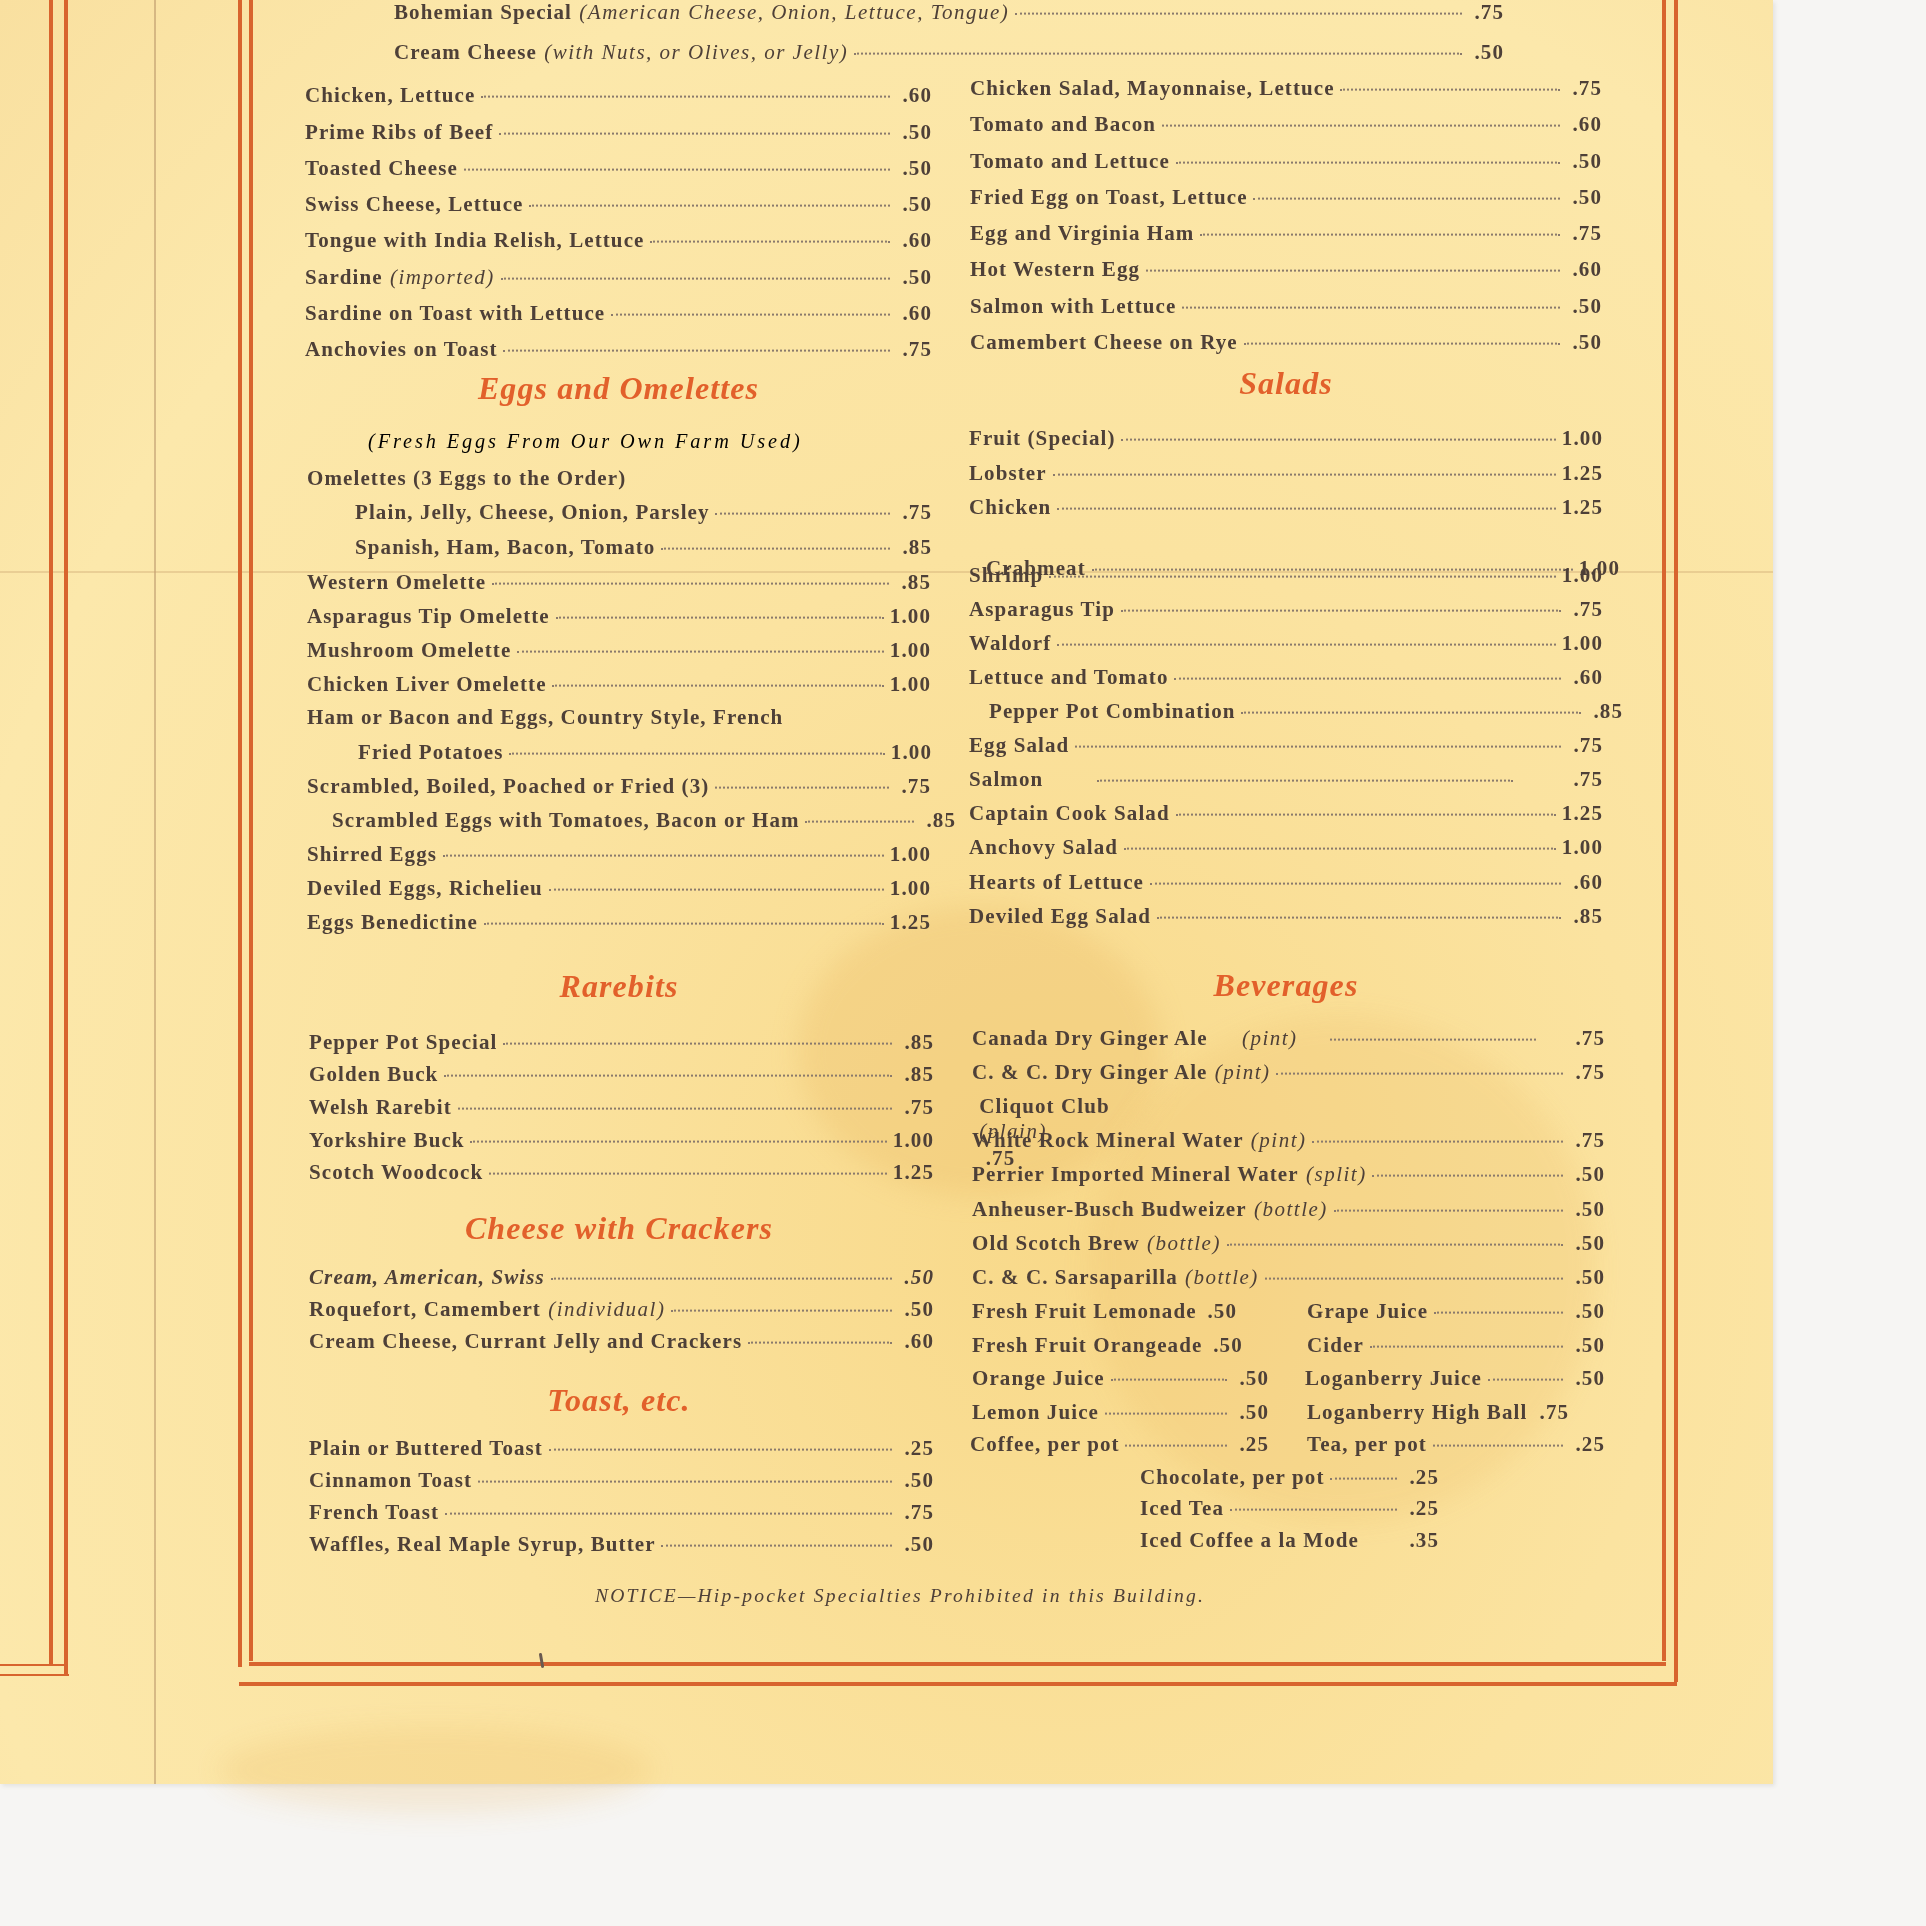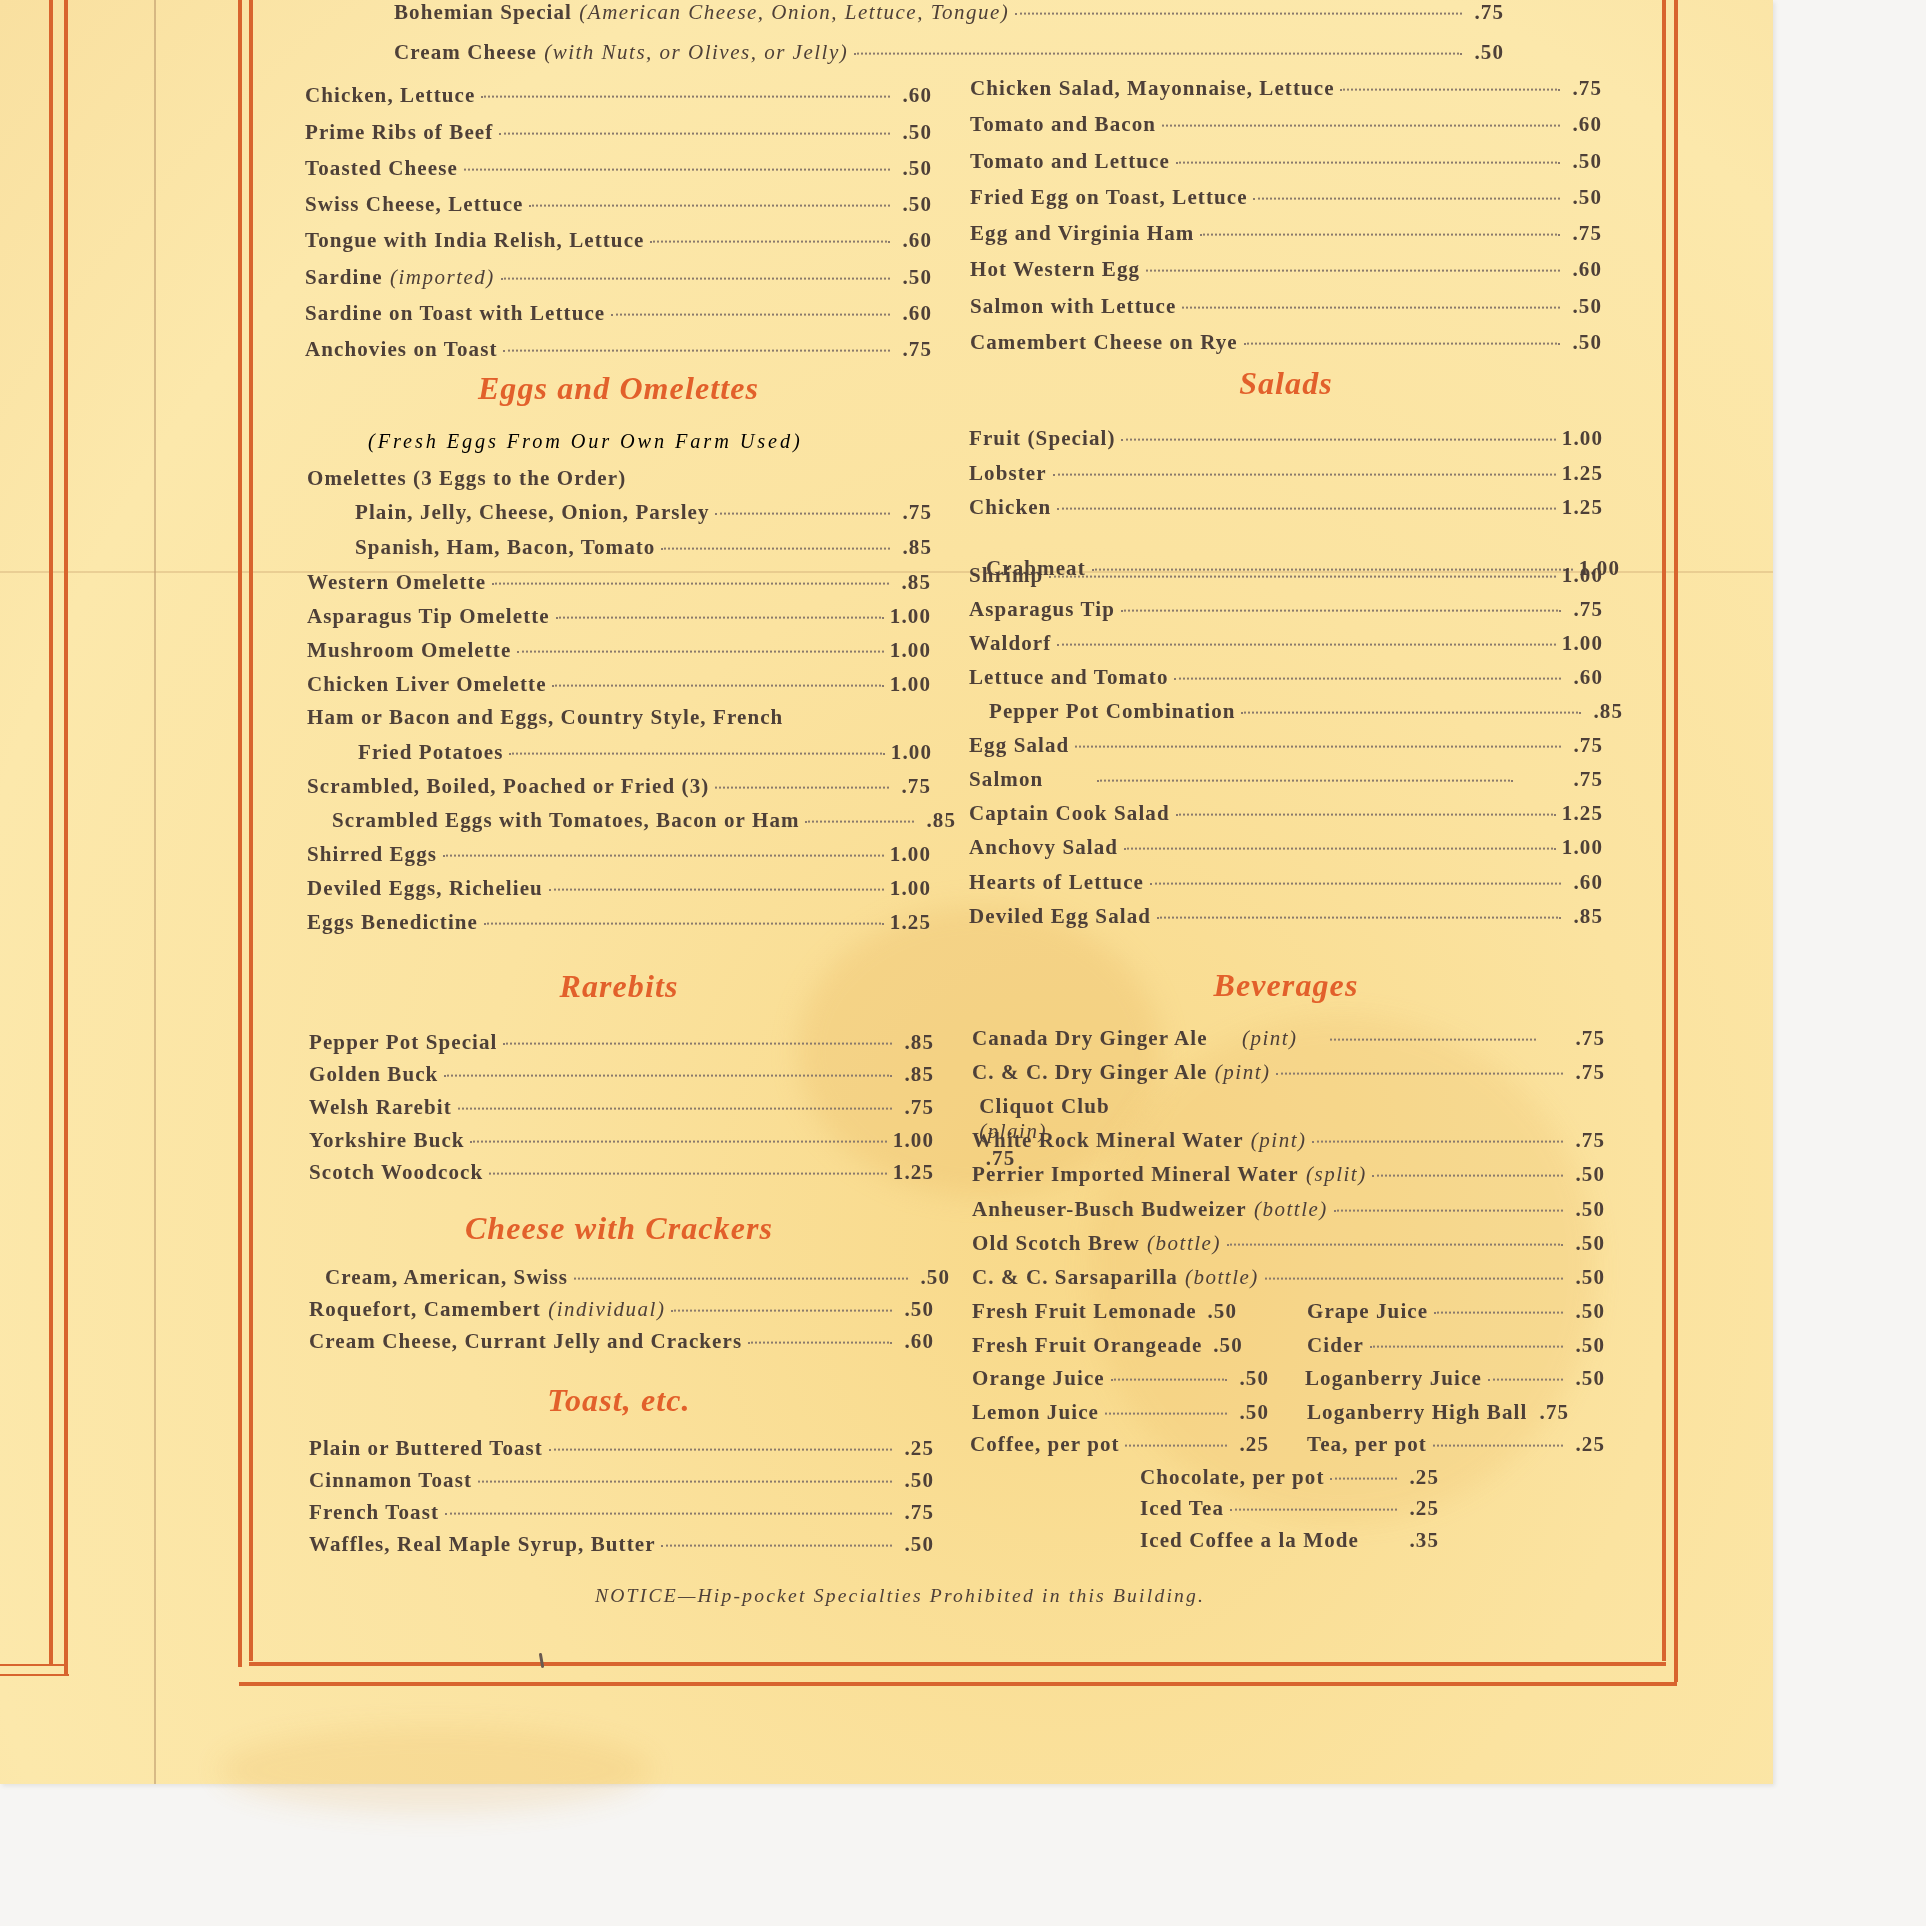--- a/index.html
+++ b/index.html
@@ -340,21 +340,21 @@
     <span class="dots"></span>
     <span class="price">1.00</span>
   </div>
 <div class="row" style="left:309px;top:1160px;width:625px;">
     <span class="name">Scotch Woodcock</span>
     <span class="dots"></span>
     <span class="price">1.25</span>
   </div>
 
 <div class="heading" style="left:307px;top:1210px;width:624px;">Cheese with Crackers</div>
-<div class="row" style="left:325px;top:1265px;width:625px;">
+<div class="row" style="left:309px;top:1265px;width:625px;font-style:italic;">
     <span class="name">Cream, American, Swiss</span>
     <span class="dots"></span>
     <span class="price">.50</span>
   </div>
 <div class="row" style="left:309px;top:1297px;width:625px;">
     <span class="name">Roquefort, Camembert</span>
     <span class="note">(individual)</span>
     <span class="dots"></span>
     <span class="price">.50</span>
   </div>

